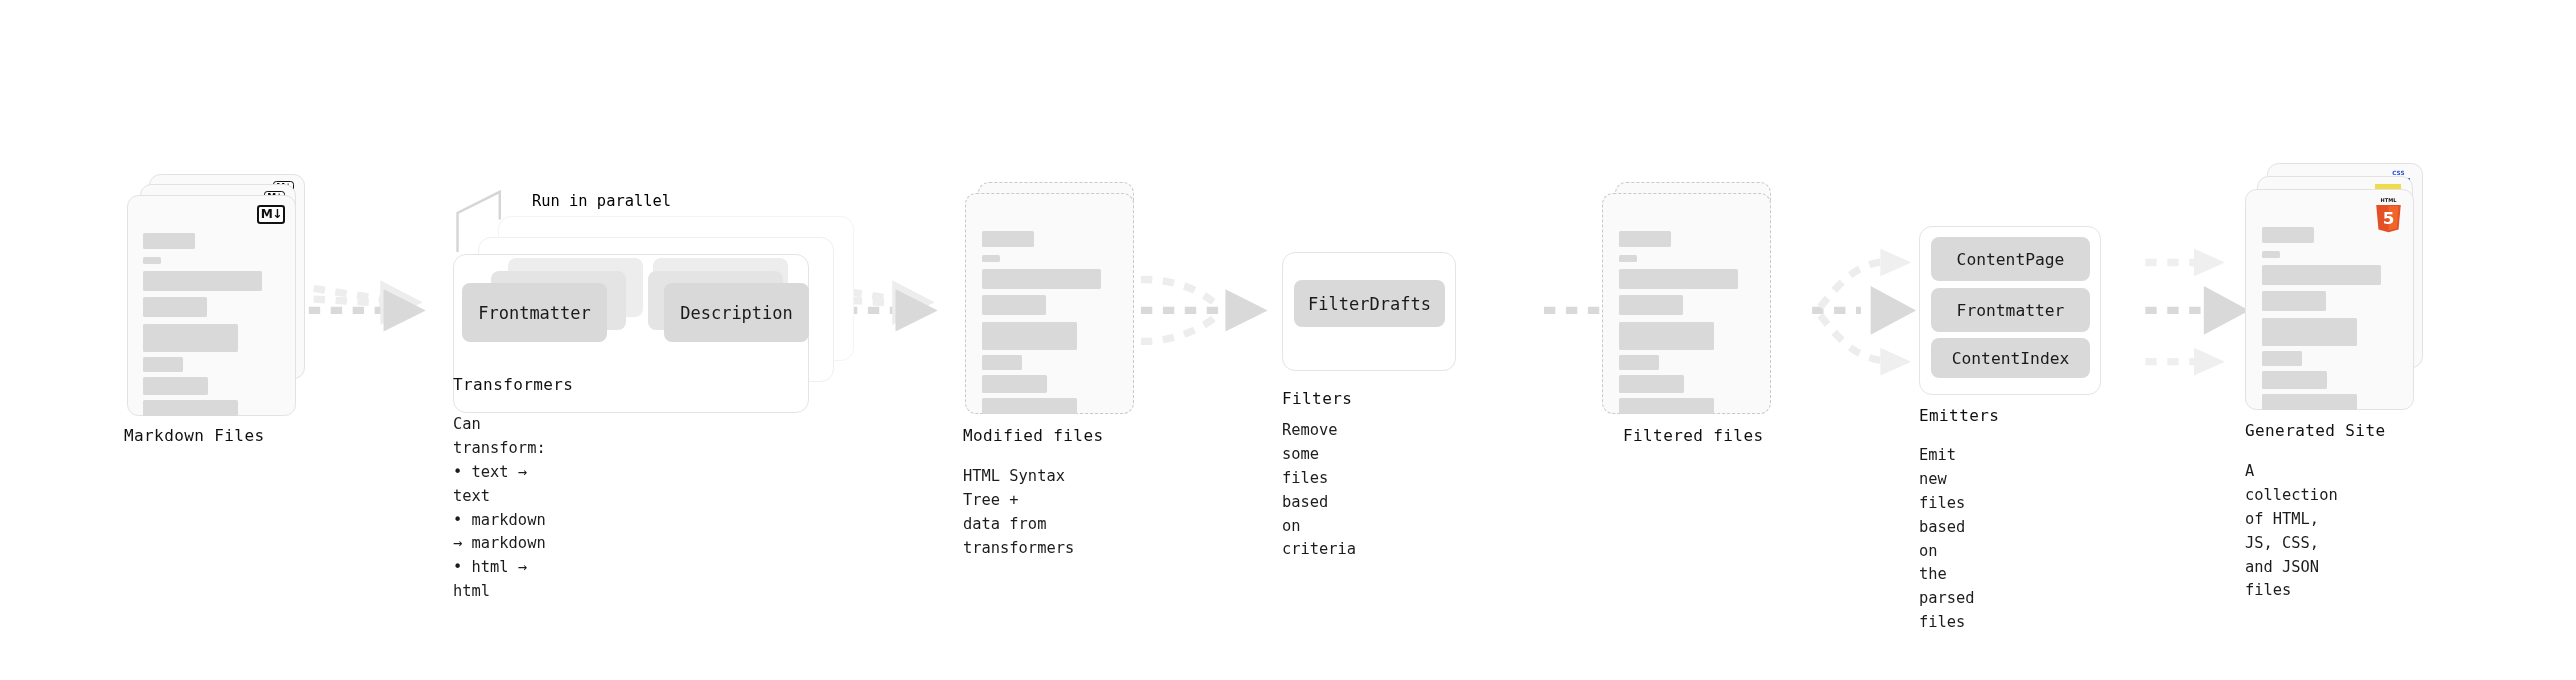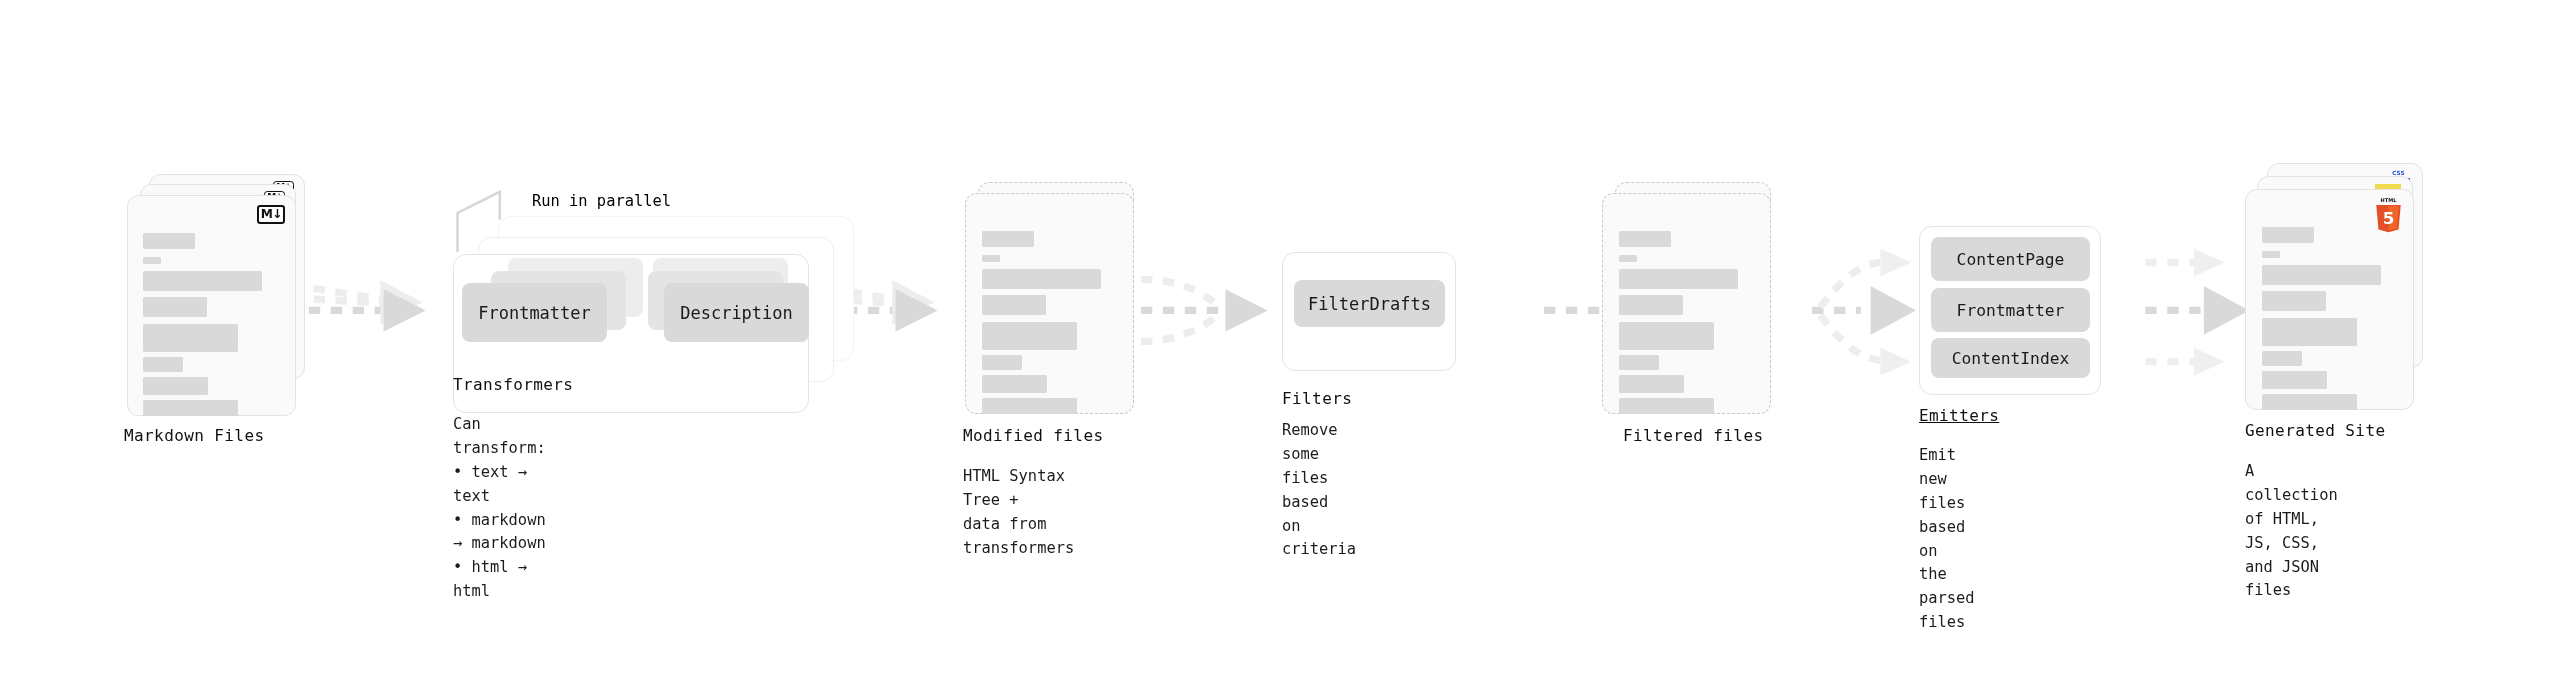--- a/index.html
+++ b/index.html
@@ -251,21 +251,21 @@
     <div class="groupbox" style="left:1919px; top:226px; width:182px; height:169px;"></div>
     <div class="pill" style="left:1931px; top:237px; width:159px; height:44px; font-size:16.3px;">
       <span>ContentPage</span>
     </div>
     <div class="pill" style="left:1931px; top:288px; width:159px; height:44px; font-size:16.3px;">
       <span>Frontmatter</span>
     </div>
     <div class="pill" style="left:1931px; top:338px; width:159px; height:40px; font-size:16.3px;">
       <span>ContentIndex</span>
     </div>
-    <div class="title" style="left:1919px; top:406px;text-decoration:underline;">Emitters</div>
+    <div class="title" style="left:1919px; top:406px;">Emitters</div>
     <div class="subtitle" style="left:1919px; top:444px;">Emit new files based on
 the parsed files</div>
   </div>
 
   <div class="stage">
     <div class="doccard" style="left:2267px; top:163px; width:156px; height:205px;">
       <div class="css-badge">
         <span class="css-txt">CSS</span>
         <span class="css-bar"></span>
       </div>

